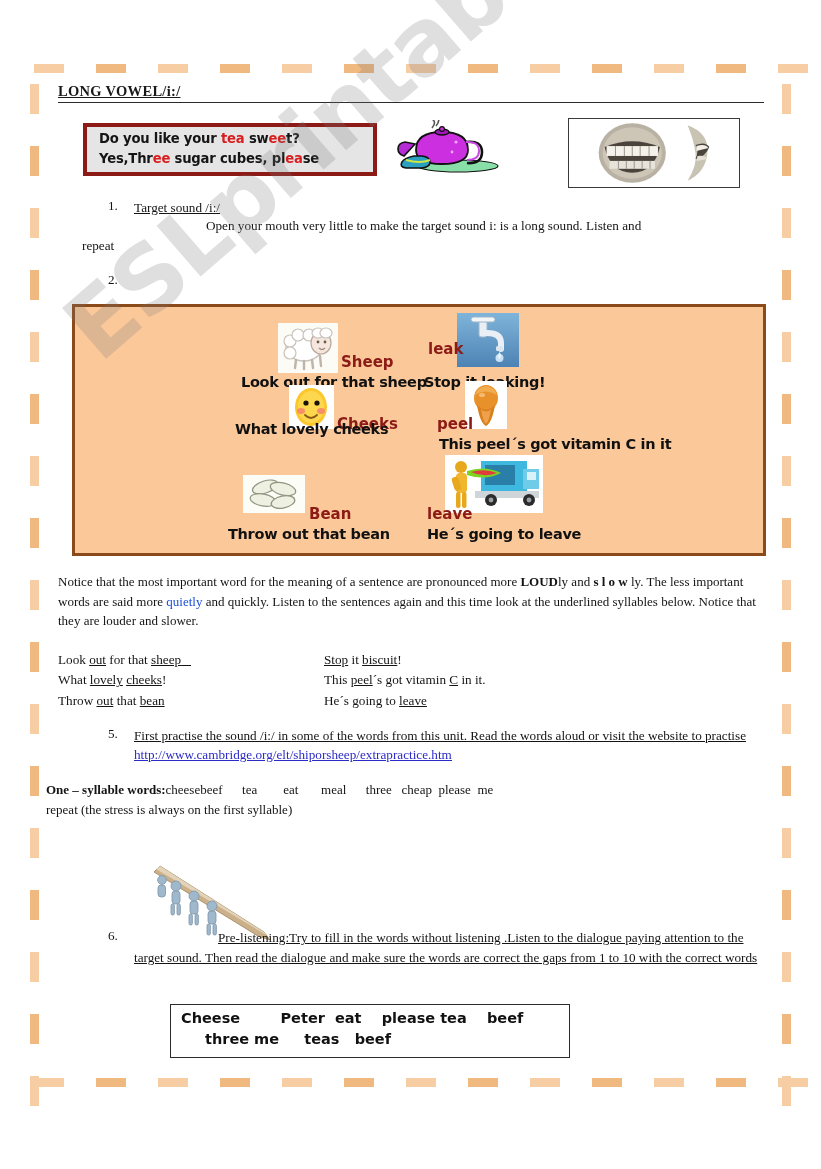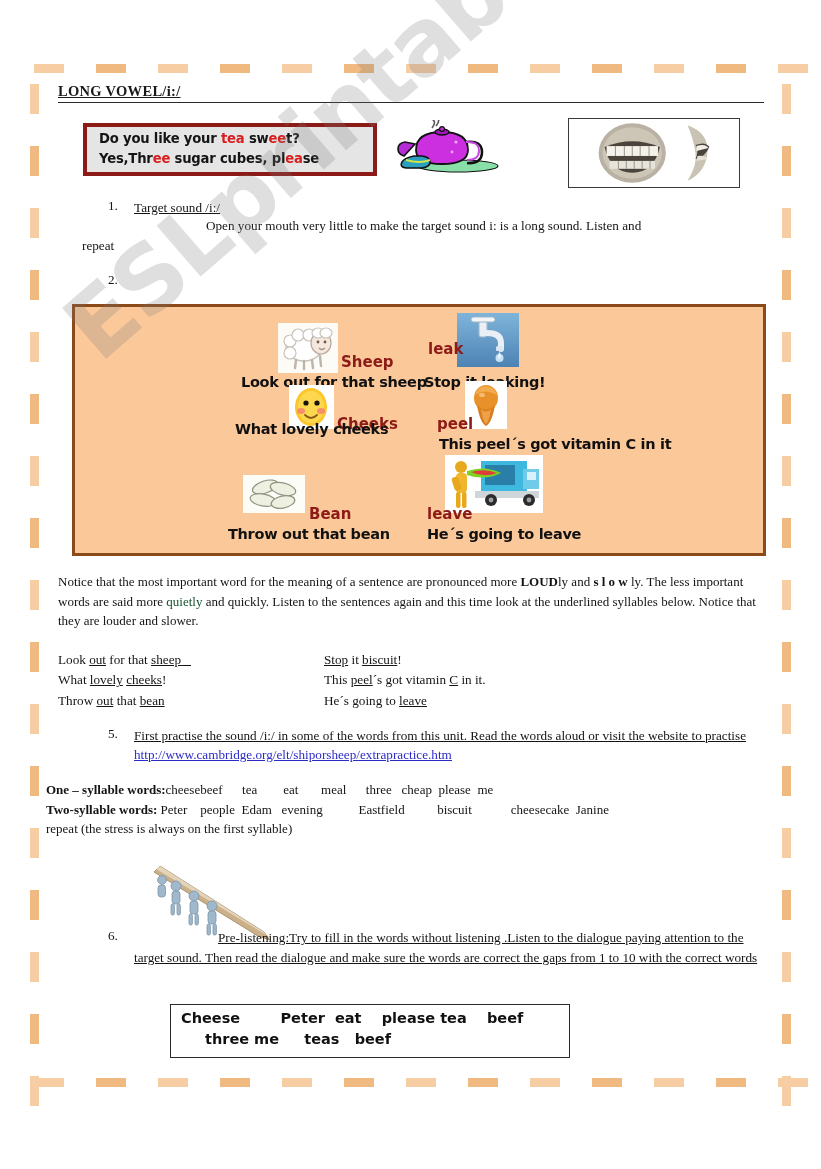--- a/index.html
+++ b/index.html
@@ -78,21 +78,21 @@
     position:absolute;font-family:"DejaVu Sans", sans-serif;
     font-weight:bold;font-size:14.5px;color:#111;white-space:nowrap;letter-spacing:-.3px;
   }
 
   
   .notice{
     position:absolute;left:12px;top:500px;width:712px;
     font-size:13px;line-height:1.5;color:#141414;text-align:left;
   }
   .b{font-weight:bold;}
-  .quiet{color:#14532d;}
+  .quiet{color:#1d4ed8;}
 
   
   .sent-col{position:absolute;font-size:13.2px;line-height:1.55;color:#141414;}
   .sent-left{left:12px;top:578px;}
   .sent-right{left:278px;top:578px;}
 
   
   .i5-num{left:62px;top:654px;}
   .i5-txt{left:88px;top:654px;width:636px;line-height:1.45;}
   .link{color:#2b2bc8;text-decoration:underline;}
@@ -405,23 +405,20 @@
 
   <div class="num i5-num">5.</div>
   <div class="item i5-txt u">
     <span>First practise the sound  /i:/  in some of the words from this unit. Read the words aloud or visit the website to practise </span><a class="link" href="#">http://www.cambridge.org/elt/shiporsheep/extrapractice.htm</a>
   </div>
 
   <div class="syl">
     <div>
       <span class="lbl">One – syllable words:</span><span class="sp" style="white-space:pre">cheesebeef      tea        eat       meal      three   cheap  please  me</span>
     </div>
-    <div>
-      <span class="lbl">Two-syllable words:</span><span class="sp" style="white-space:pre"> Peter    people  Edam   evening           Eastfield          biscuit            cheesecake  Janine</span>
-    </div>
     <div>repeat   (the stress is always on the first syllable)</div>
   </div>
 
   <svg class="pencil" viewBox="0 0 132 82">
     <path d="M18 8 L122 74 L128 82 L116 78 L12 14 Z" fill="#cbb08a" stroke="#a89372" stroke-width="1"></path>
     <path d="M18 8 L122 74 L126 78 L14 11 Z" fill="#e3d3b8"></path>
     <g fill="#9fb8cc" stroke="#7d96a8" stroke-width=".8">
       <circle cx="34" cy="28" r="5"></circle>
         <rect x="30" y="33" width="8" height="13" rx="3"></rect>
       <rect x="29" y="46" width="3.4" height="11" rx="1.6"></rect>

